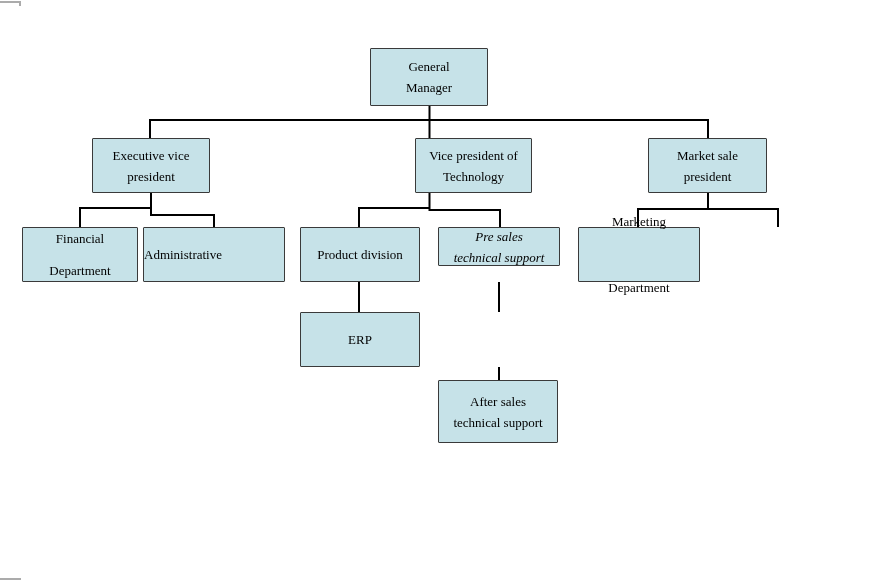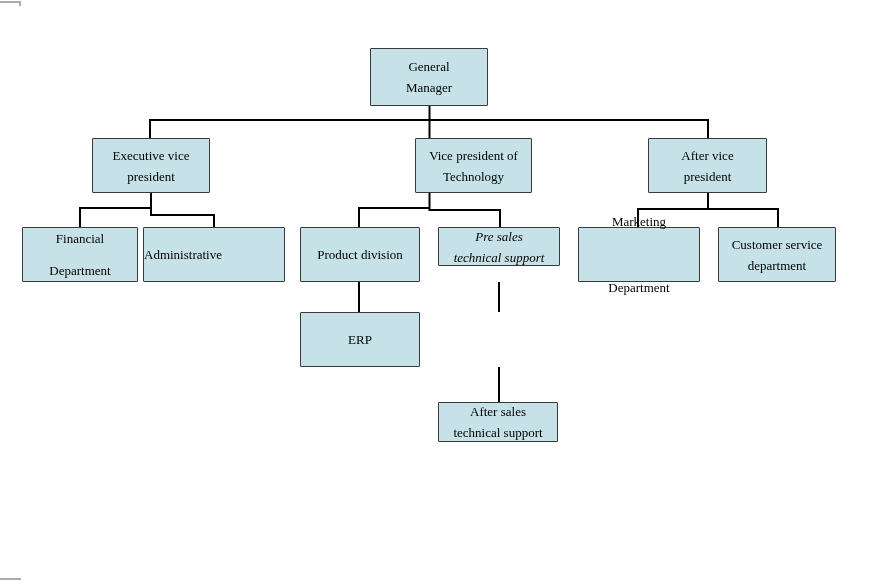--- a/index.html
+++ b/index.html
@@ -93,21 +93,21 @@
     <span>Executive vice</span>
     <span>president</span>
   </div>
 
   <div class="node" style="left:371px; top:138px; width:117px; height:55px;margin-left:44px;">
     <span>Vice president of</span>
     <span>Technology</span>
   </div>
 
   <div class="node" style="left:648px; top:138px; width:119px; height:55px;">
-    <span>After vice</span>
+    <span>Market sale</span>
     <span>president</span>
   </div>
 
   <div class="node" style="left:22px; top:227px; width:116px; height:55px;justify-content:space-between;">
     <span>Financial</span>
     <span>Department</span>
   </div>
 
   <div class="node align-left" style="left:143px; top:227px; width:142px; height:55px;">
     <span>Administrative</span>
@@ -120,28 +120,24 @@
   <div class="node" style="left:438px; top:227px; width:122px; height:39px;font-style:italic;">
     <span>Pre sales</span>
     <span>technical support</span>
   </div>
 
   <div class="node" style="left:578px; top:227px; width:122px; height:55px;gap:45px;">
     <span>Marketing</span>
     <span>Department</span>
   </div>
 
-  <div class="node" style="left:718px; top:227px; width:118px; height:55px;">
-    <span>Customer service</span>
-    <span>department</span>
-  </div>
 
   <div class="node" style="left:300px; top:312px; width:120px; height:55px;">
     <span>ERP</span>
   </div>
 
 
-  <div class="node" style="left:438px; top:402px; width:120px; height:40px;">
+  <div class="node" style="left:438px; top:380px; width:120px; height:63px;">
     <span>After sales</span>
     <span>technical support</span>
   </div>
 
 </div>
 
 </body></html>

